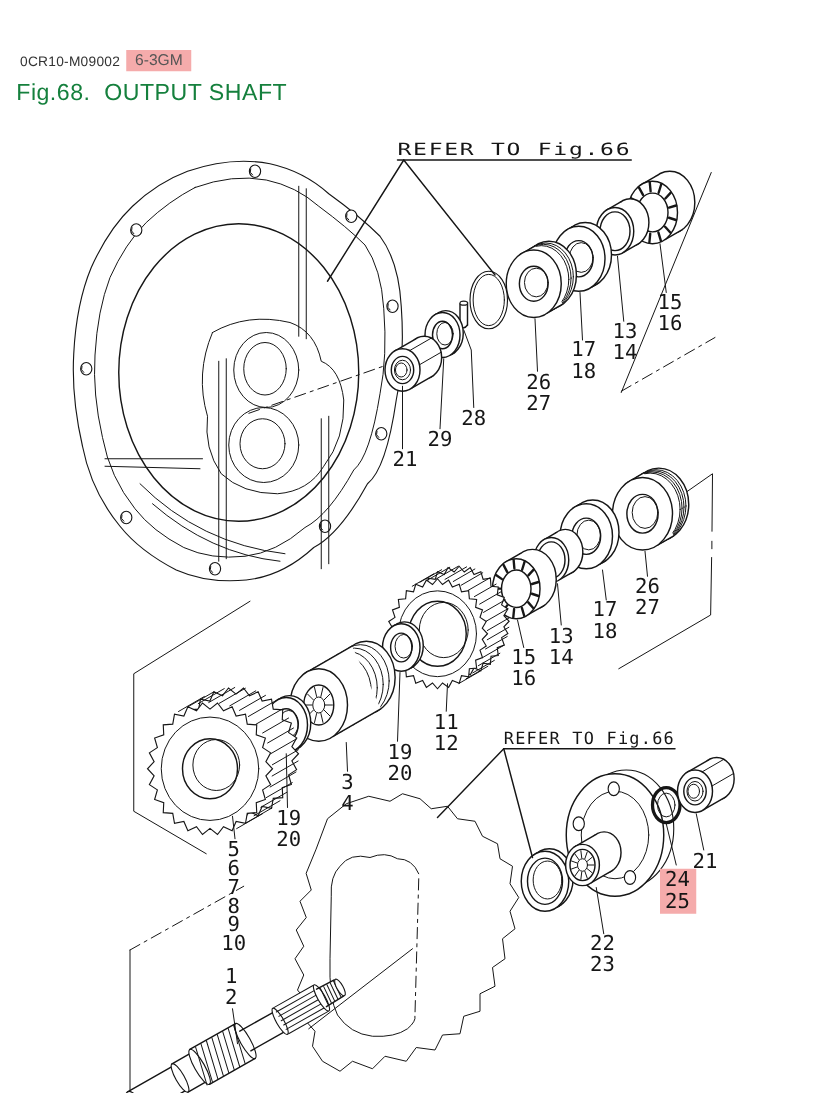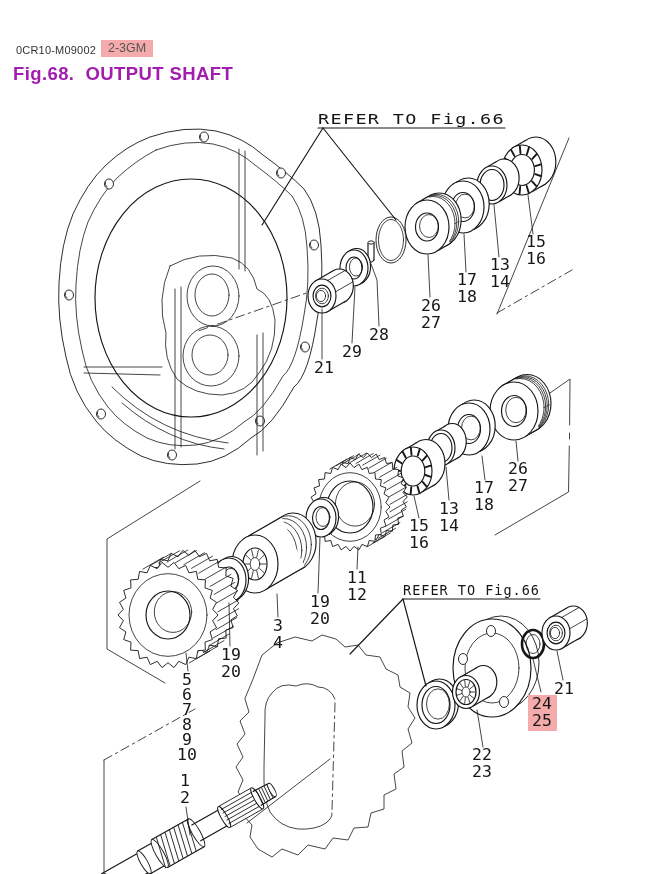--- a/index.html
+++ b/index.html
@@ -3,38 +3,38 @@
 <meta charset="utf-8">
 <title>Fig.68. OUTPUT SHAFT</title>
 <style>
   :root{ --ink:#161616; --hl:#f5abab; --paper:#ffffff; }
   html,body{margin:0;padding:0;background:var(--paper);}
   #page{position:relative;width:656px;height:874px;background:var(--paper);overflow:hidden;
         font-family:"Liberation Sans",sans-serif;margin-top:37px;}
   #doc-code{position:absolute;left:16px;top:7px;font-size:11px;color:#333;letter-spacing:.2px;}
   #model-tag{position:absolute;left:101px;top:3px;background:var(--hl);color:#555;
              font-size:12.5px;padding:1px 7px 2px 7px;}
-  #fig-title{position:absolute;left:13px;top:26px;font-size:18.5px;color:#a21caf;
-             letter-spacing:.4px;white-space:pre;font-weight:bold;}
+  #fig-title{position:absolute;left:13px;top:26px;font-size:18.5px;color:#15803d;
+             letter-spacing:.4px;white-space:pre;}
   svg{position:absolute;left:0;top:0;}
   .ln{fill:none;stroke:var(--ink);stroke-width:1.15;stroke-linecap:round;stroke-linejoin:round;}
   .th{stroke-width:.8;}
   .wf{fill:#fff;stroke:var(--ink);stroke-width:1.15;stroke-linejoin:round;}
   .wf2{fill:#fff;stroke:var(--ink);stroke-width:.9;}
   .noln{fill:#fff;stroke:none;}
   .dd{stroke-dasharray:9 4 2.5 4;}
   text.lbl{font-family:"DejaVu Sans Mono",monospace;font-size:16.5px;fill:var(--ink);text-anchor:middle;}
   text.note{font-family:"DejaVu Sans Mono",monospace;font-size:13.5px;fill:var(--ink);letter-spacing:1px;}
 </style>
 </head>
 <body>
 
 <div id="page">
   <span id="doc-code">0CR10-M09002</span>
-  <span id="model-tag">2-3GM</span>
+  <span id="model-tag">6-3GM</span>
   <div id="fig-title">Fig.68.  OUTPUT SHAFT</div>
 
   <svg id="diagram" width="656" height="874" viewBox="0 0 656 874">
     <g id="gChain">
         <path d="M569,101 L497,277" class="ln th"></path>
         <path d="M497,276 L572,233" class="ln th dd"></path>
         <path d="M540,363 L570,342 L569.6,388" class="ln th"></path>
         <path d="M569.5,396 L569.5,402 M569.3,409 L568.5,455 L495,498" class="ln th"></path>
         <path d="M165,646 L107,612 L107,502 L200,444" class="ln th"></path>
         <path d="M104,723 L195,672" class="ln th dd"></path>

